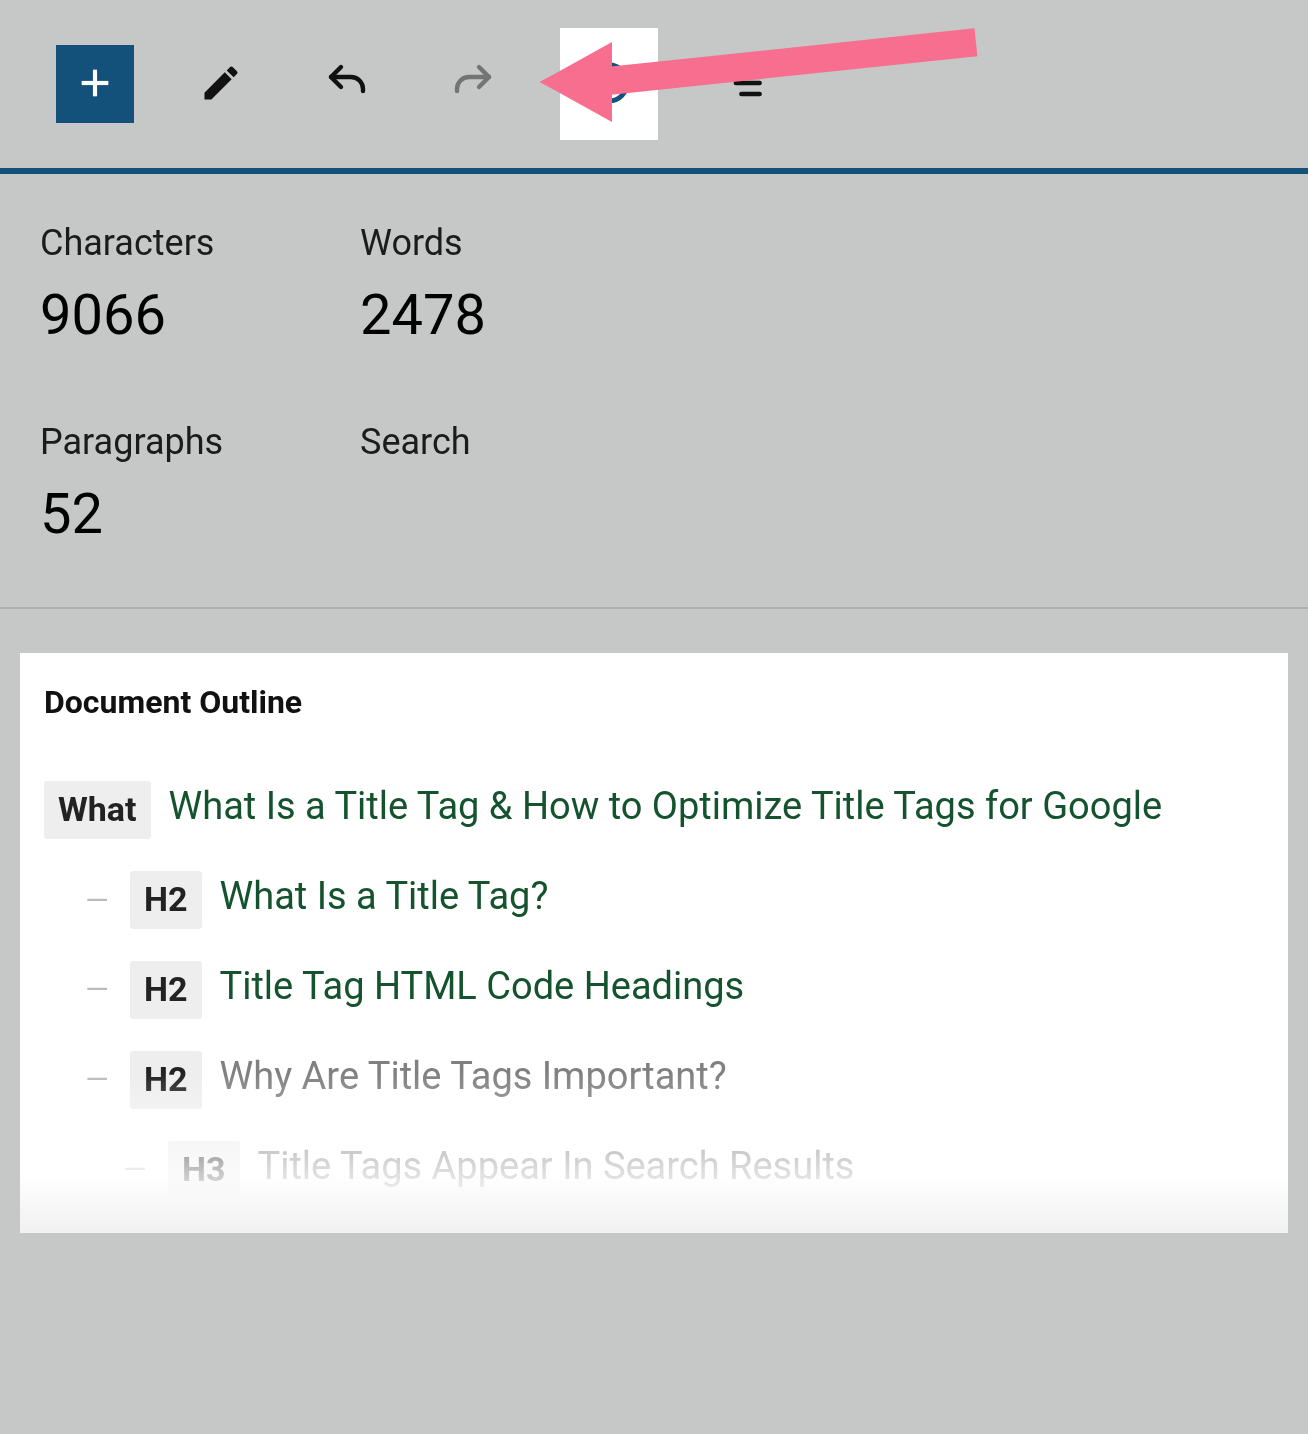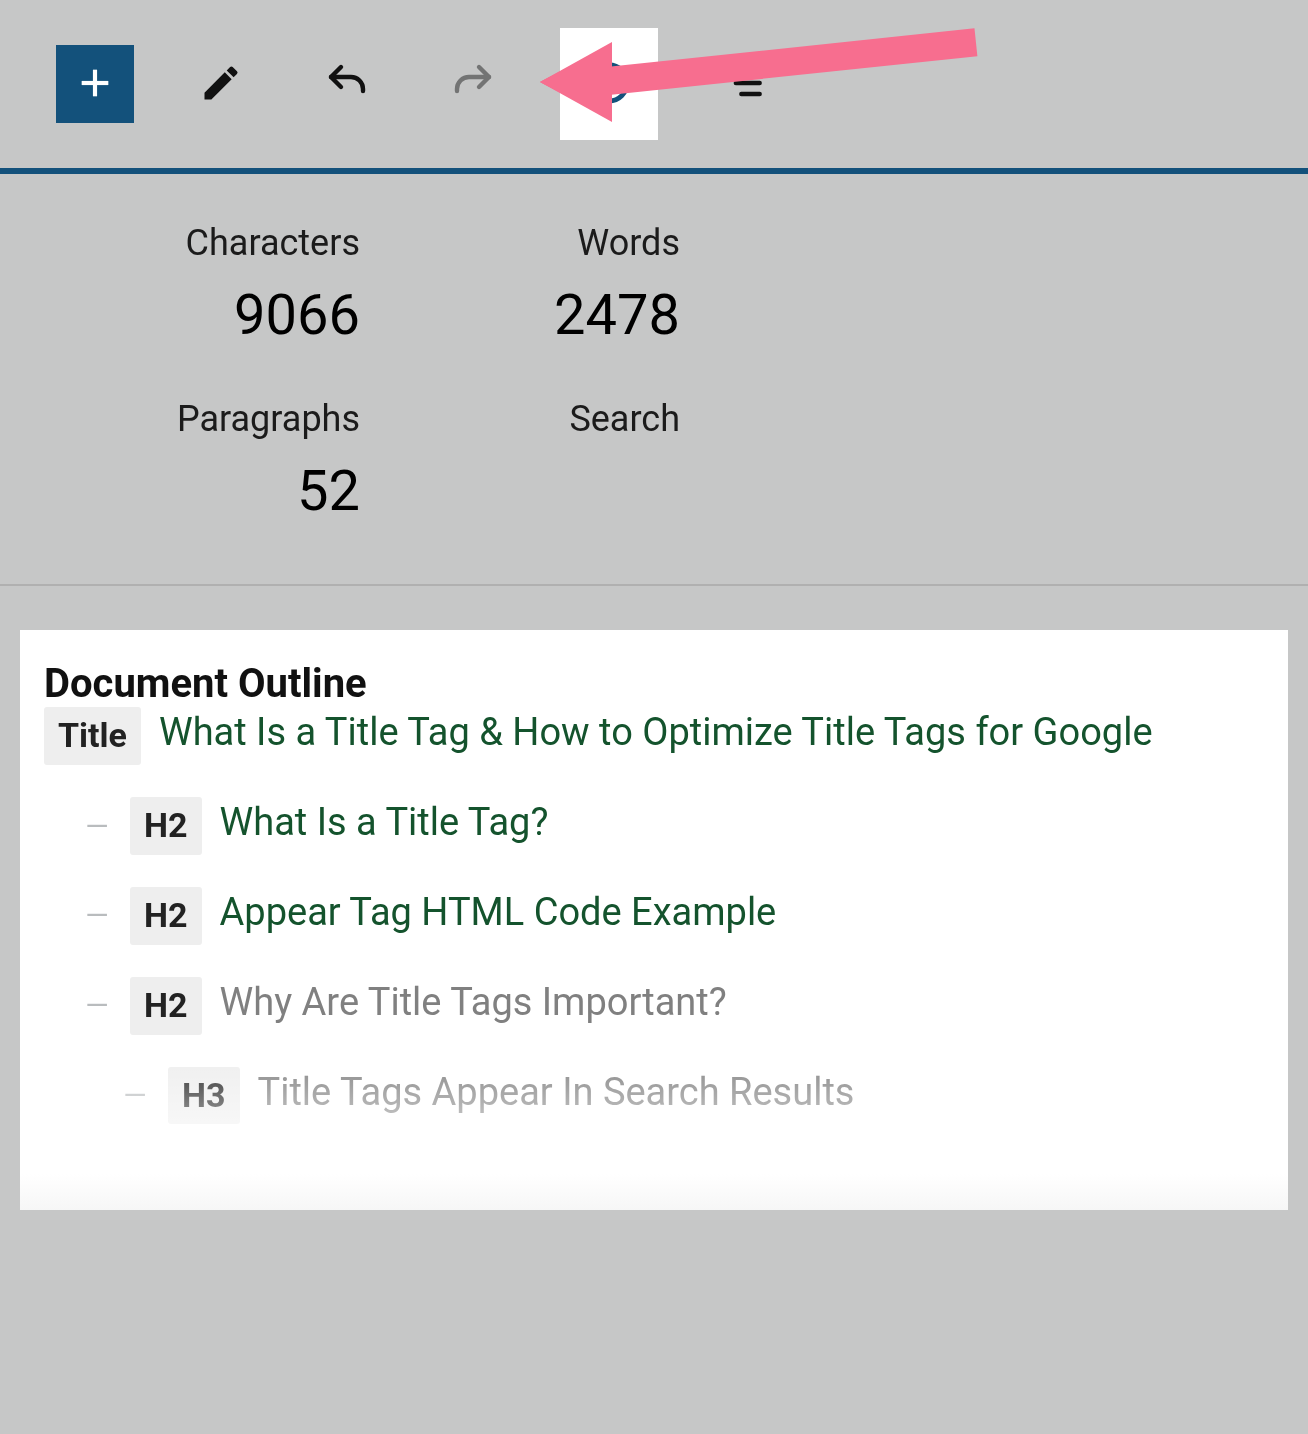--- a/index.html
+++ b/index.html
@@ -47,22 +47,21 @@
   .divider {
     height: 6px;
     background: #13517b;
   }
   
   .stats {
     padding: 48px 32px 60px 40px;
     background: #c6c7c7;
     display: grid;
     grid-template-columns: 320px 320px 320px;
-    row-gap: 50px;
-    text-align: right;
+    row-gap: 73px;
   }
   .stat-label {
     font-size: 36px;
     color: #1b1b1b;
     margin-bottom: 18px;
   }
   .stat-value {
     font-size: 56px;
     color: #000000;
   }
@@ -74,23 +73,24 @@
   
   .outline-panel {
     margin: 44px 20px 0 20px;
     background: #fff;
     padding: 30px 24px 0 24px;
     height: 580px;
     overflow: hidden;
     position: relative;
   }
   .outline-title {
-    font-size: 40px;
+    font-size: 32px;
     font-weight: 700;
     color: #111;
+    margin-bottom: 60px;
   }
   .outline-list {
     display: flex;
     flex-direction: column;
     gap: 32px;
   }
   .outline-row {
     display: flex;
     align-items: flex-start;
     gap: 18px;
@@ -233,34 +233,34 @@
     </div>
   </div>
 
   <div class="hr"></div>
 
   <div class="outline-panel">
     <h2 class="outline-title">Document Outline</h2>
     <div class="outline-list">
 
       <div class="outline-row indent-1">
-        <span class="level-badge">Title</span>
+        <span class="level-badge">What</span>
         <span class="outline-text">What Is a Title Tag &amp; How to Optimize Title Tags for Google</span>
       </div>
 
       <div class="outline-row indent-2">
         <span class="indent-dash">—</span>
         <span class="level-badge">H2</span>
         <span class="outline-text">What Is a Title Tag?</span>
       </div>
 
       <div class="outline-row indent-2">
         <span class="indent-dash">—</span>
         <span class="level-badge">H2</span>
-        <span class="outline-text">Appear Tag HTML Code Example</span>
+        <span class="outline-text">Title Tag HTML Code Headings</span>
       </div>
 
       <div class="outline-row indent-2">
         <span class="indent-dash">—</span>
         <span class="level-badge">H2</span>
         <span class="outline-text faded">Why Are Title Tags Important?</span>
       </div>
 
       <div class="outline-row indent-3">
         <span class="indent-dash">—</span>

